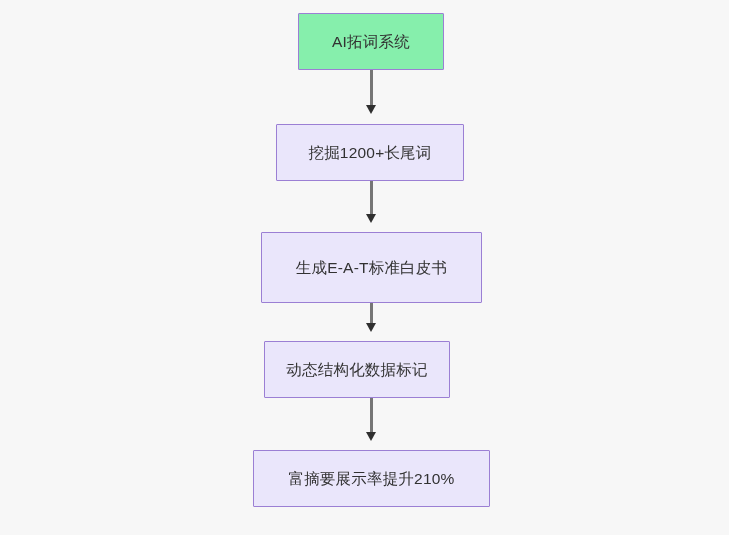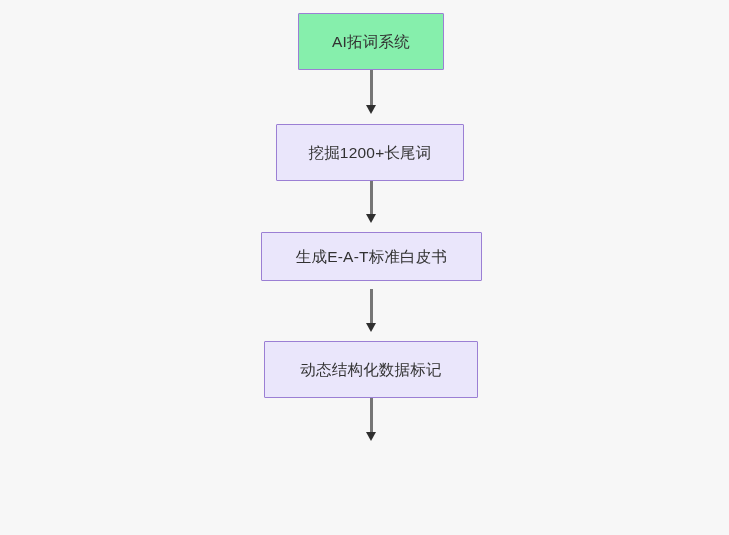--- a/index.html
+++ b/index.html
@@ -85,20 +85,23 @@
     <div class="stem" style="height: 35px; background: rgb(118, 118, 118);"></div>
     <div class="head" style="top: 34px; border-top-color: rgb(47, 47, 47);"></div>
   </div>
 
   <div class="node" style="left: 298px; top: 13px; width: 146px; height: 57px; background: #86efac; border-color: rgb(155, 127, 212); color: rgb(50, 50, 50);">
     <span class="node-label">AI拓词系统</span>
   </div>
   <div class="node" style="left: 276px; top: 124px; width: 188px; height: 57px; background: rgb(234, 230, 251); border-color: rgb(155, 127, 212); color: rgb(50, 50, 50);">
     <span class="node-label">挖掘1200+长尾词</span>
   </div>
-  <div class="node" style="left: 261px; top: 232px; width: 221px; height: 49px; background: rgb(234, 230, 251); border-color: rgb(155, 127, 212); color: rgb(50, 50, 50); align-items: center;">
+  <div class="node" style="left: 261px; top: 232px; width: 221px; height: 71px; background: rgb(234, 230, 251); border-color: rgb(155, 127, 212); color: rgb(50, 50, 50); align-items: center;">
     <span class="node-label">生成E-A-T标准白皮书</span>
   </div>
-  <div class="node" style="left: 264px; top: 341px; width: 214px; height: 57px; background: rgb(234, 230, 251); border-color: rgb(155, 127, 212); color: rgb(50, 50, 50);">
+  <div class="node" style="left: 264px; top: 341px; width: 186px; height: 57px; background: rgb(234, 230, 251); border-color: rgb(155, 127, 212); color: rgb(50, 50, 50);">
     <span class="node-label">动态结构化数据标记</span>
+  </div>
+  <div class="node" style="left: 253px; top: 450px; width: 237px; height: 57px; background: rgb(234, 230, 251); border-color: rgb(155, 127, 212); color: rgb(50, 50, 50);">
+    <span class="node-label">富摘要展示率提升210%</span>
   </div>
 
 </div>
 
 </body></html>

